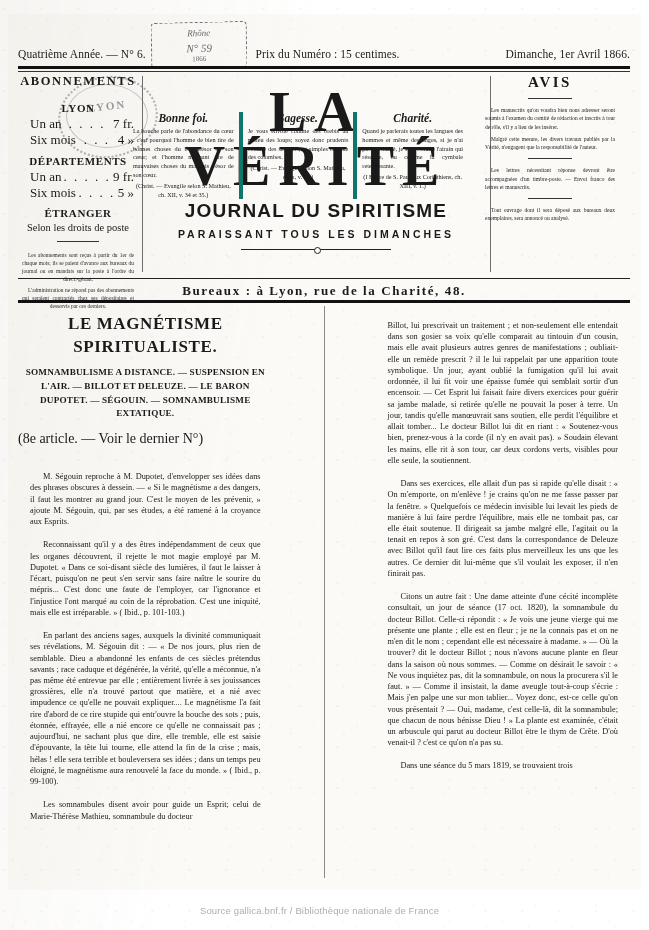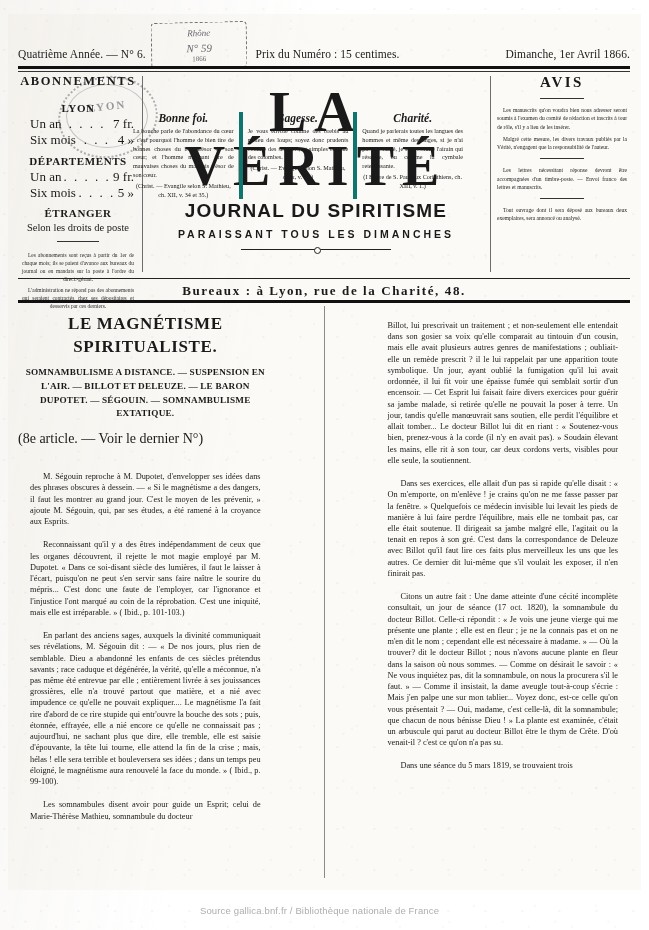--- a/index.html
+++ b/index.html
@@ -130,21 +130,21 @@
     text-align: center;
   }
   .col-title {
     position: absolute;
     left: 128px; top: 0;
     width: 340px;
     text-align: center;
   }
   .col-avis {
     position: absolute;
-    left: 476px; top: 0;
+    left: 464px; top: 0;
     width: 136px;
     text-align: center;
   }
   .vrule {
     position: absolute;
     top: 2px;
     width: 1px; height: 196px;
     background: #6e6e6e;
   }
 

